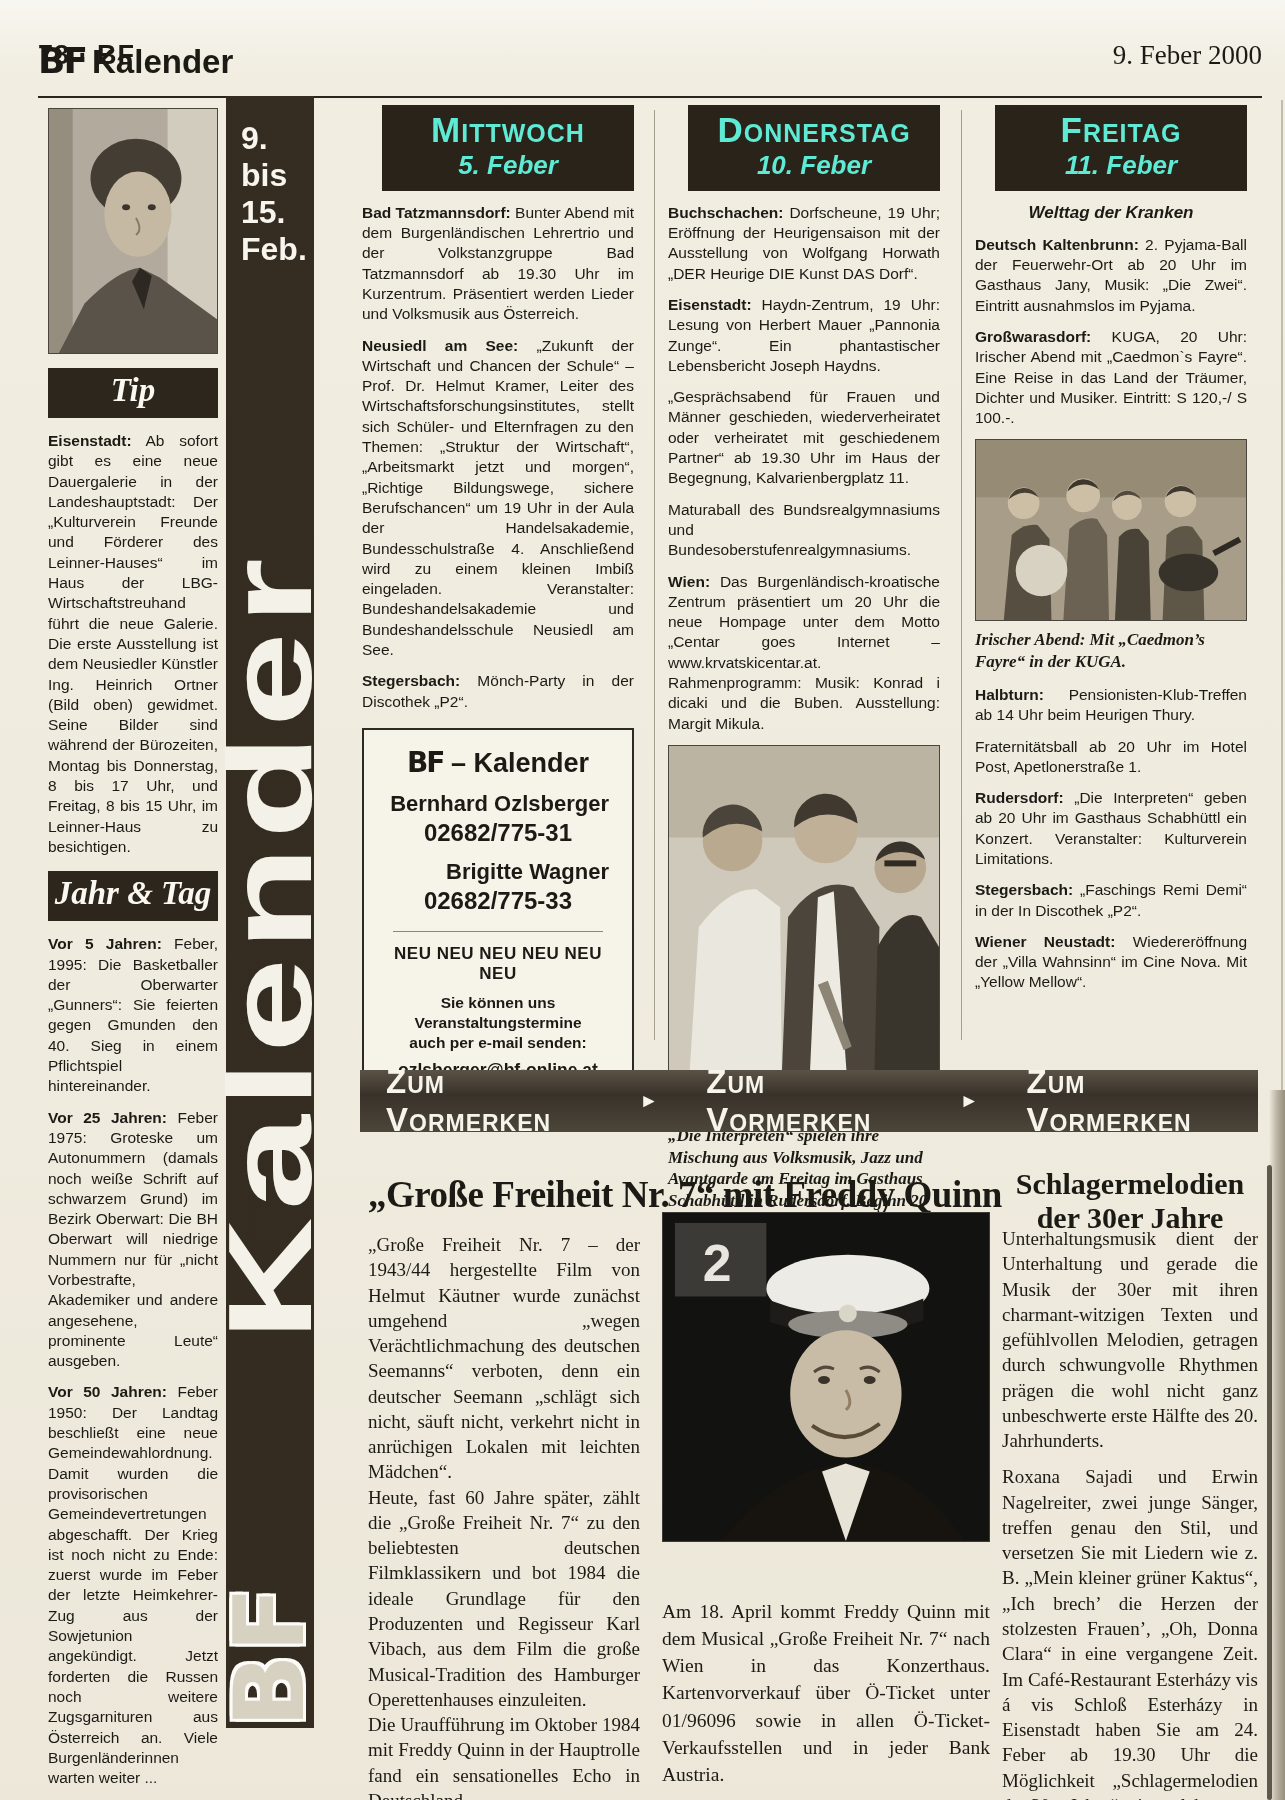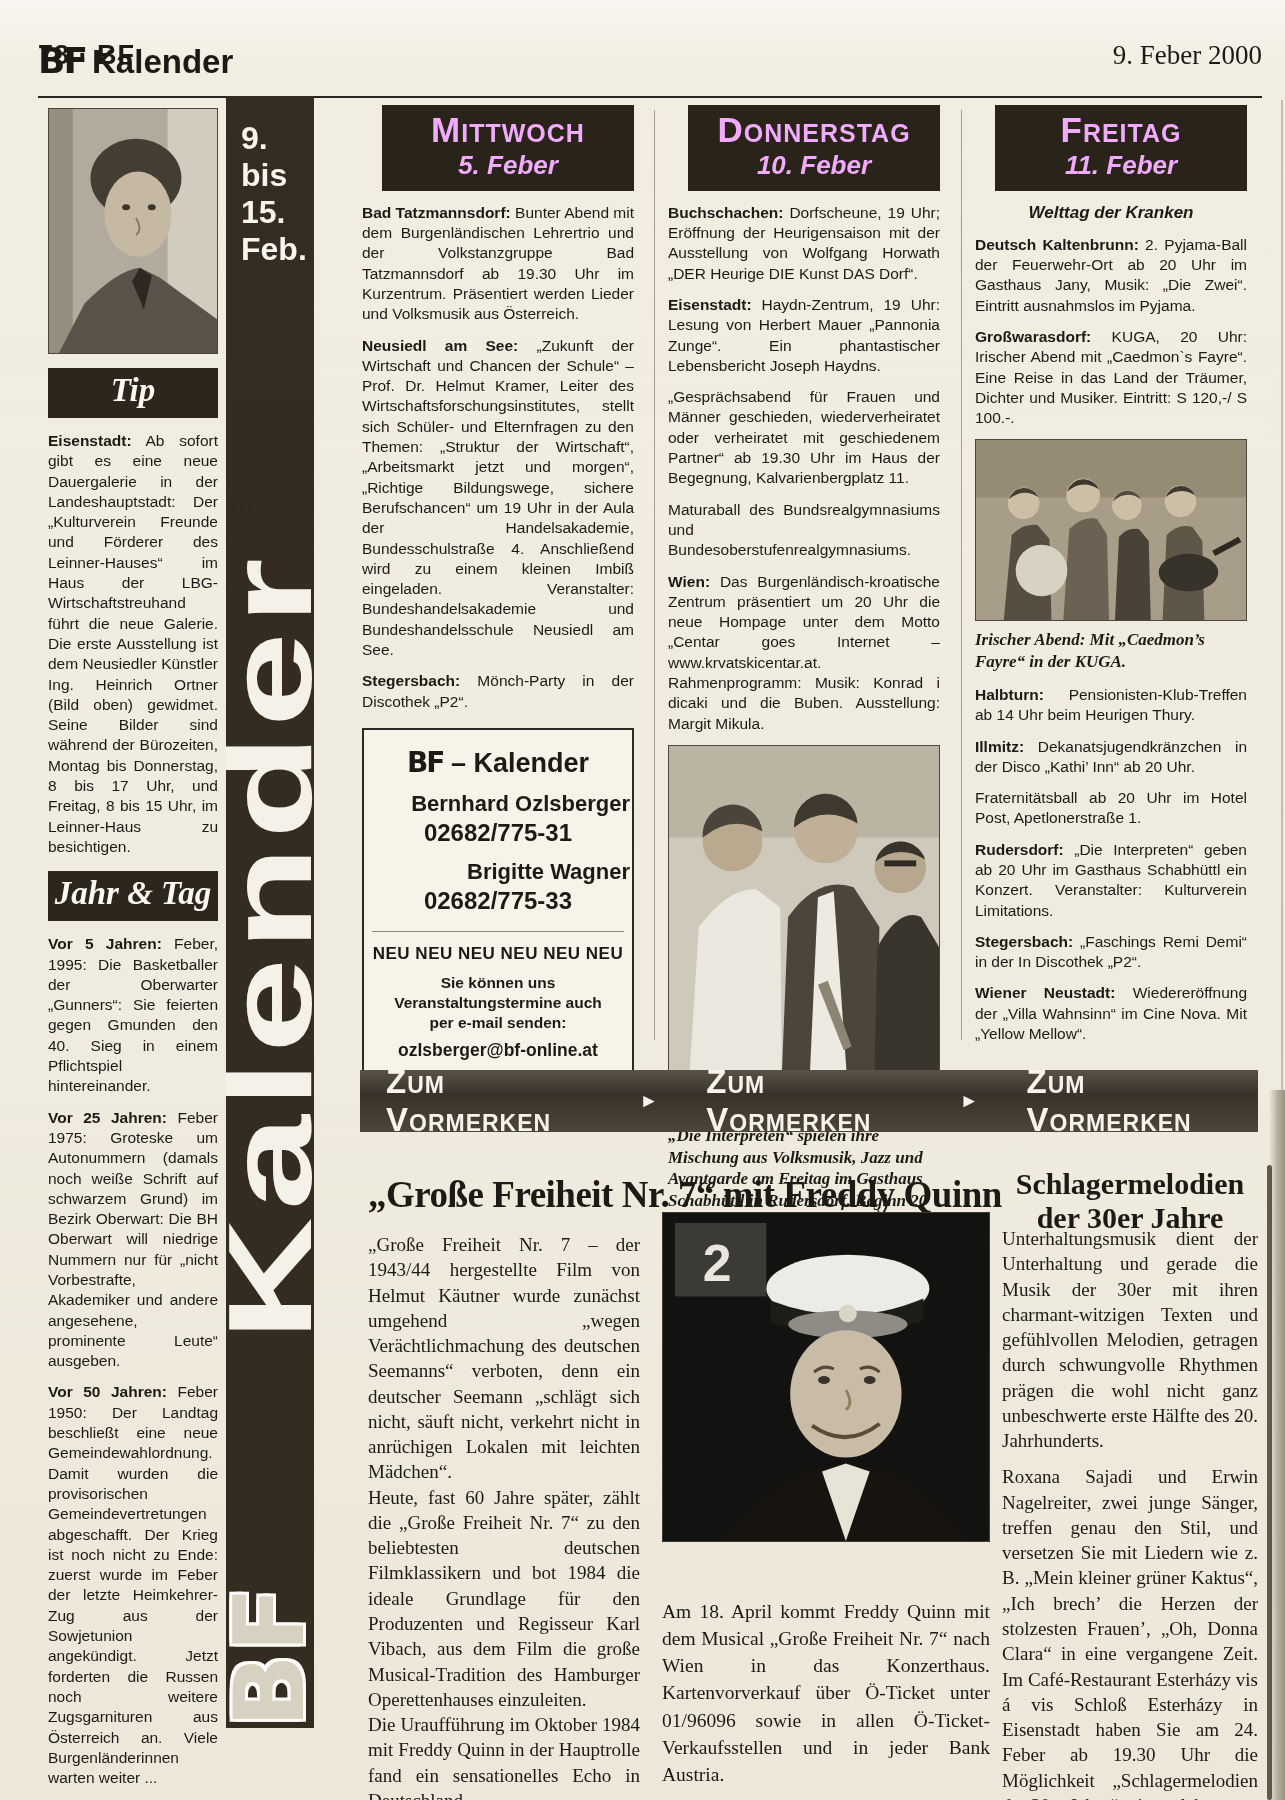--- a/index.html
+++ b/index.html
@@ -38,30 +38,30 @@
     font-size:118px;font-weight:800;letter-spacing:5px;color:#f3f1e8;}
   .banner-bf{position:absolute;left:50%;top:1560px;
     transform:translate(-50%,-50%) rotate(-90deg);transform-origin:center;white-space:nowrap;
     font-family:"DejaVu Sans",sans-serif;font-size:96px;font-weight:900;letter-spacing:2px;
     color:#d7d1c1;text-shadow:3px 3px 0 #fcfbf7,-3px -3px 0 #fcfbf7,3px -3px 0 #fcfbf7,-3px 3px 0 #fcfbf7;}
   
   .daycol{position:absolute;top:105px;width:272px;}
   #col-mi{left:362px;} #col-do{left:668px;} #col-fr{left:975px;}
   .vdivider{position:absolute;top:110px;width:1px;height:930px;background:#a79f8d;}
   #div1{left:654px;} #div2{left:961px;}
-  .dayheader{background:#29231a;color:#f0abfc;text-align:center;padding:7px 4px 10px;margin-bottom:12px;margin-left:20px;}
+  .dayheader{background:#29231a;color:#5eead4;text-align:center;padding:7px 4px 10px;margin-bottom:12px;margin-left:20px;}
   .dayheader .dname{font-variant:small-caps;font-weight:800;font-size:35px;line-height:1.05;letter-spacing:1px;}
   .dayheader .ddate{font-style:italic;font-weight:700;font-size:26px;margin-top:1px;}
   .special-day{text-align:center;font-weight:800;font-style:italic;font-size:17px;margin:2px 0 12px;}
   .col-photo{margin:6px 0 8px;}
   .caption{font-family:"Liberation Serif",serif;font-style:italic;font-weight:700;
     font-size:17px;line-height:1.28;margin:6px 0 12px;text-align:left;}
   
   .contactbox{border:2px solid #2c2a24;background:#f6f3e9;margin-top:16px;
-    padding:16px 2px 16px;text-align:center;}
+    padding:16px 23px 16px;text-align:center;}
   .cb-title{font-size:27px;font-weight:800;}
   .cb-title .bf-logo{font-size:28px;}
   .cb-name{font-size:22px;font-weight:800;margin-top:12px;text-align:right;}
   .cb-phone{font-size:24px;font-weight:800;margin-top:2px;}
   .cb-rule{border:0;border-top:1px solid #8d8677;margin:16px 6px 12px;}
   .cb-neu{font-size:17px;font-weight:900;letter-spacing:.5px;}
   .cb-note{font-size:15.5px;font-weight:800;line-height:1.3;margin-top:9px;padding:0 14px;}
   .cb-email{font-size:17.5px;font-weight:800;margin-top:7px;}
   
   .vormerken{position:absolute;left:360px;top:1070px;width:898px;height:62px;
@@ -252,24 +252,20 @@
         <ellipse cx="214" cy="134" rx="30" ry="19" fill="#37322a"></ellipse>
         <rect x="238" y="112" width="30" height="6" fill="#2e2a23" transform="rotate(-28 238 112)"></rect>
       </svg>
     </div>
     <p class="caption">Irischer Abend: Mit „Caedmon’s Fayre“ in der KUGA.</p>
     <p class="entry">
       <span class="loc">Halbturn:</span>
       <span>Pensionisten-Klub-Treffen ab 14 Uhr beim Heurigen Thury.</span>
     </p>
     <p class="entry">
-      <span class="loc">Illmitz:</span>
-      <span>Dekanatsjugendkränzchen in der Disco „Kathi’ Inn“ ab 20 Uhr.</span>
-    </p>
-    <p class="entry">
       <span>Fraternitätsball ab 20 Uhr im Hotel Post, Apetlonerstraße 1.</span>
     </p>
     <p class="entry">
       <span class="loc">Rudersdorf:</span>
       <span>„Die Interpreten“ geben ab 20 Uhr im Gasthaus Schabhüttl ein Konzert. Veranstalter: Kulturverein Limitations.</span>
     </p>
     <p class="entry">
       <span class="loc">Stegersbach:</span>
       <span>„Faschings Remi Demi“ in der In Discothek „P2“.</span>
     </p>

